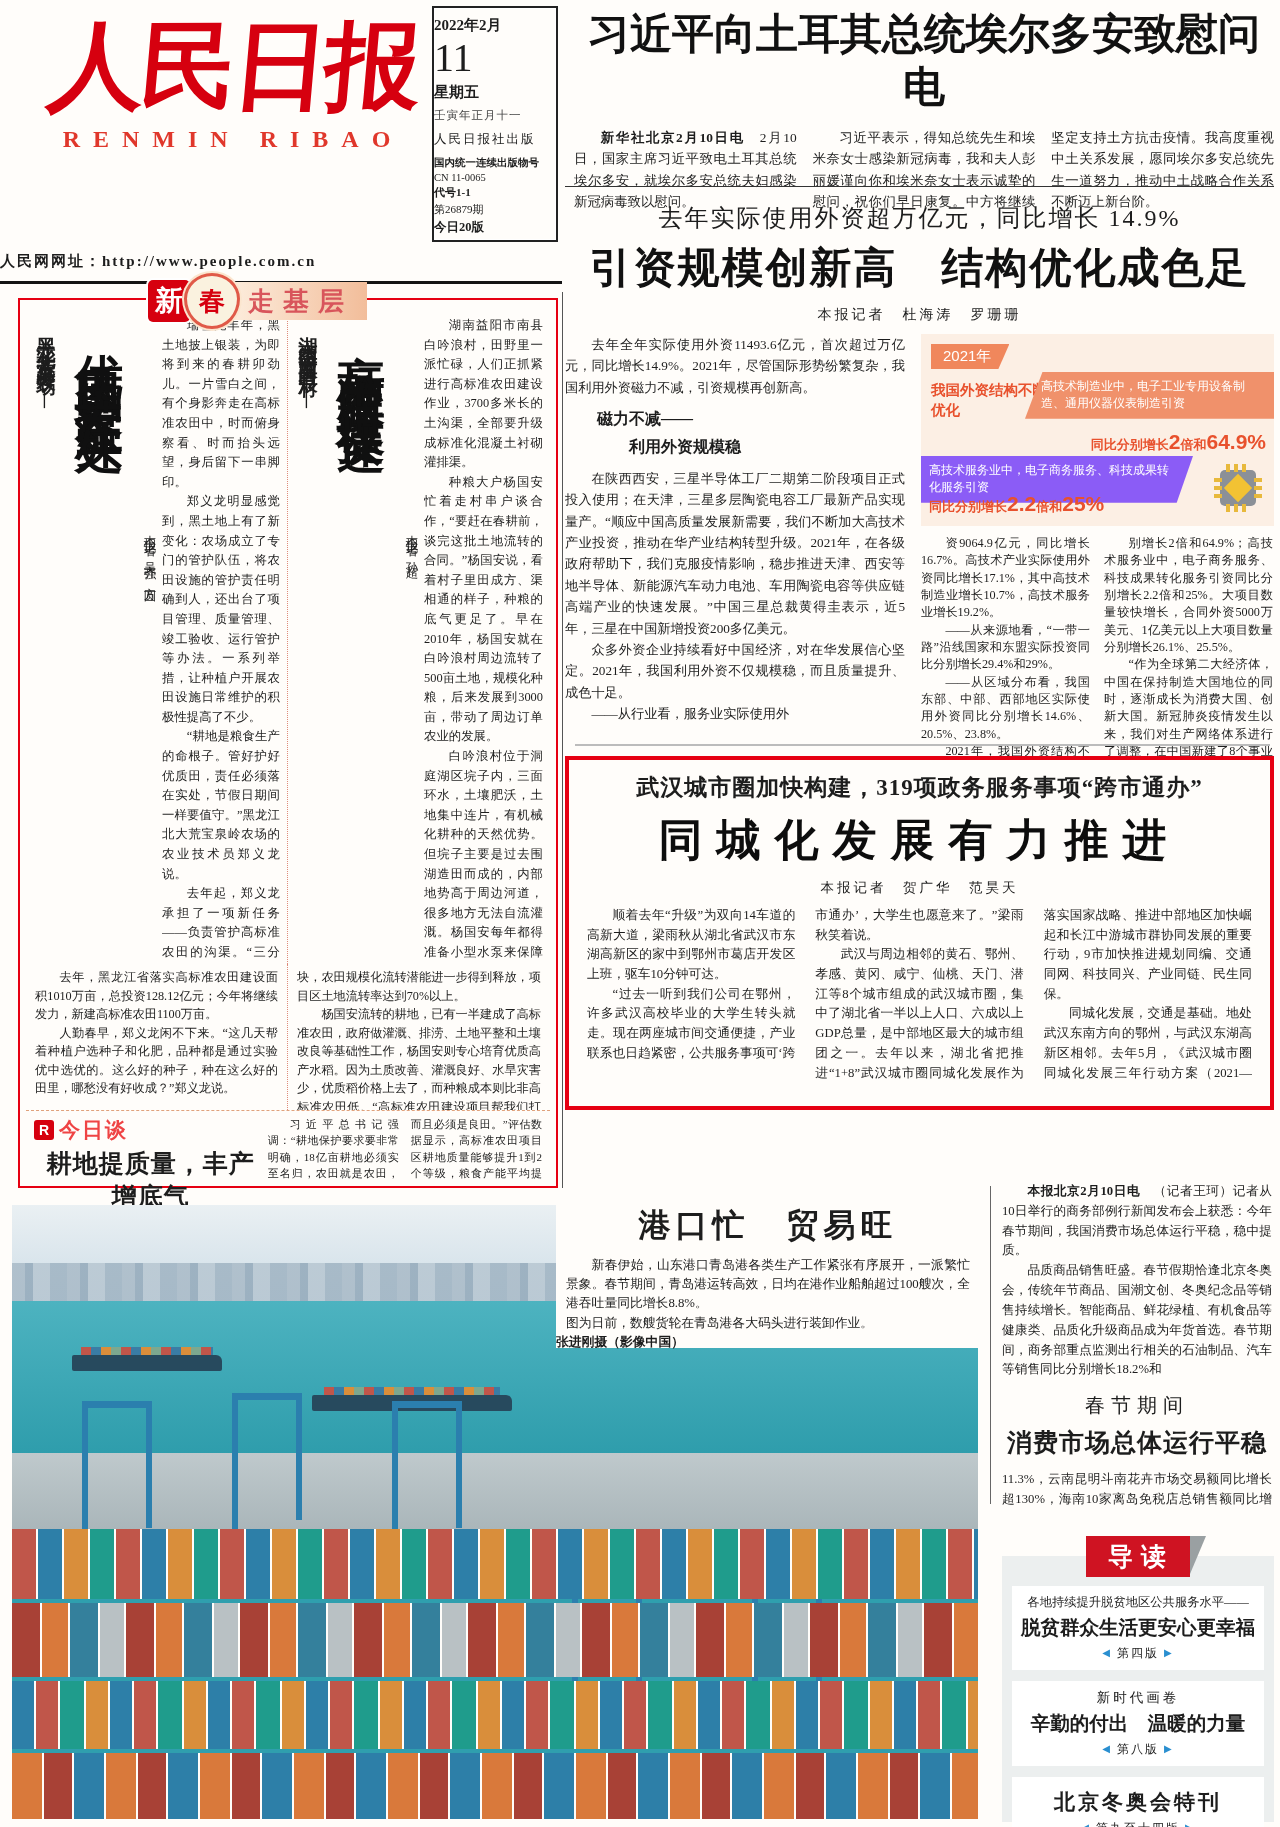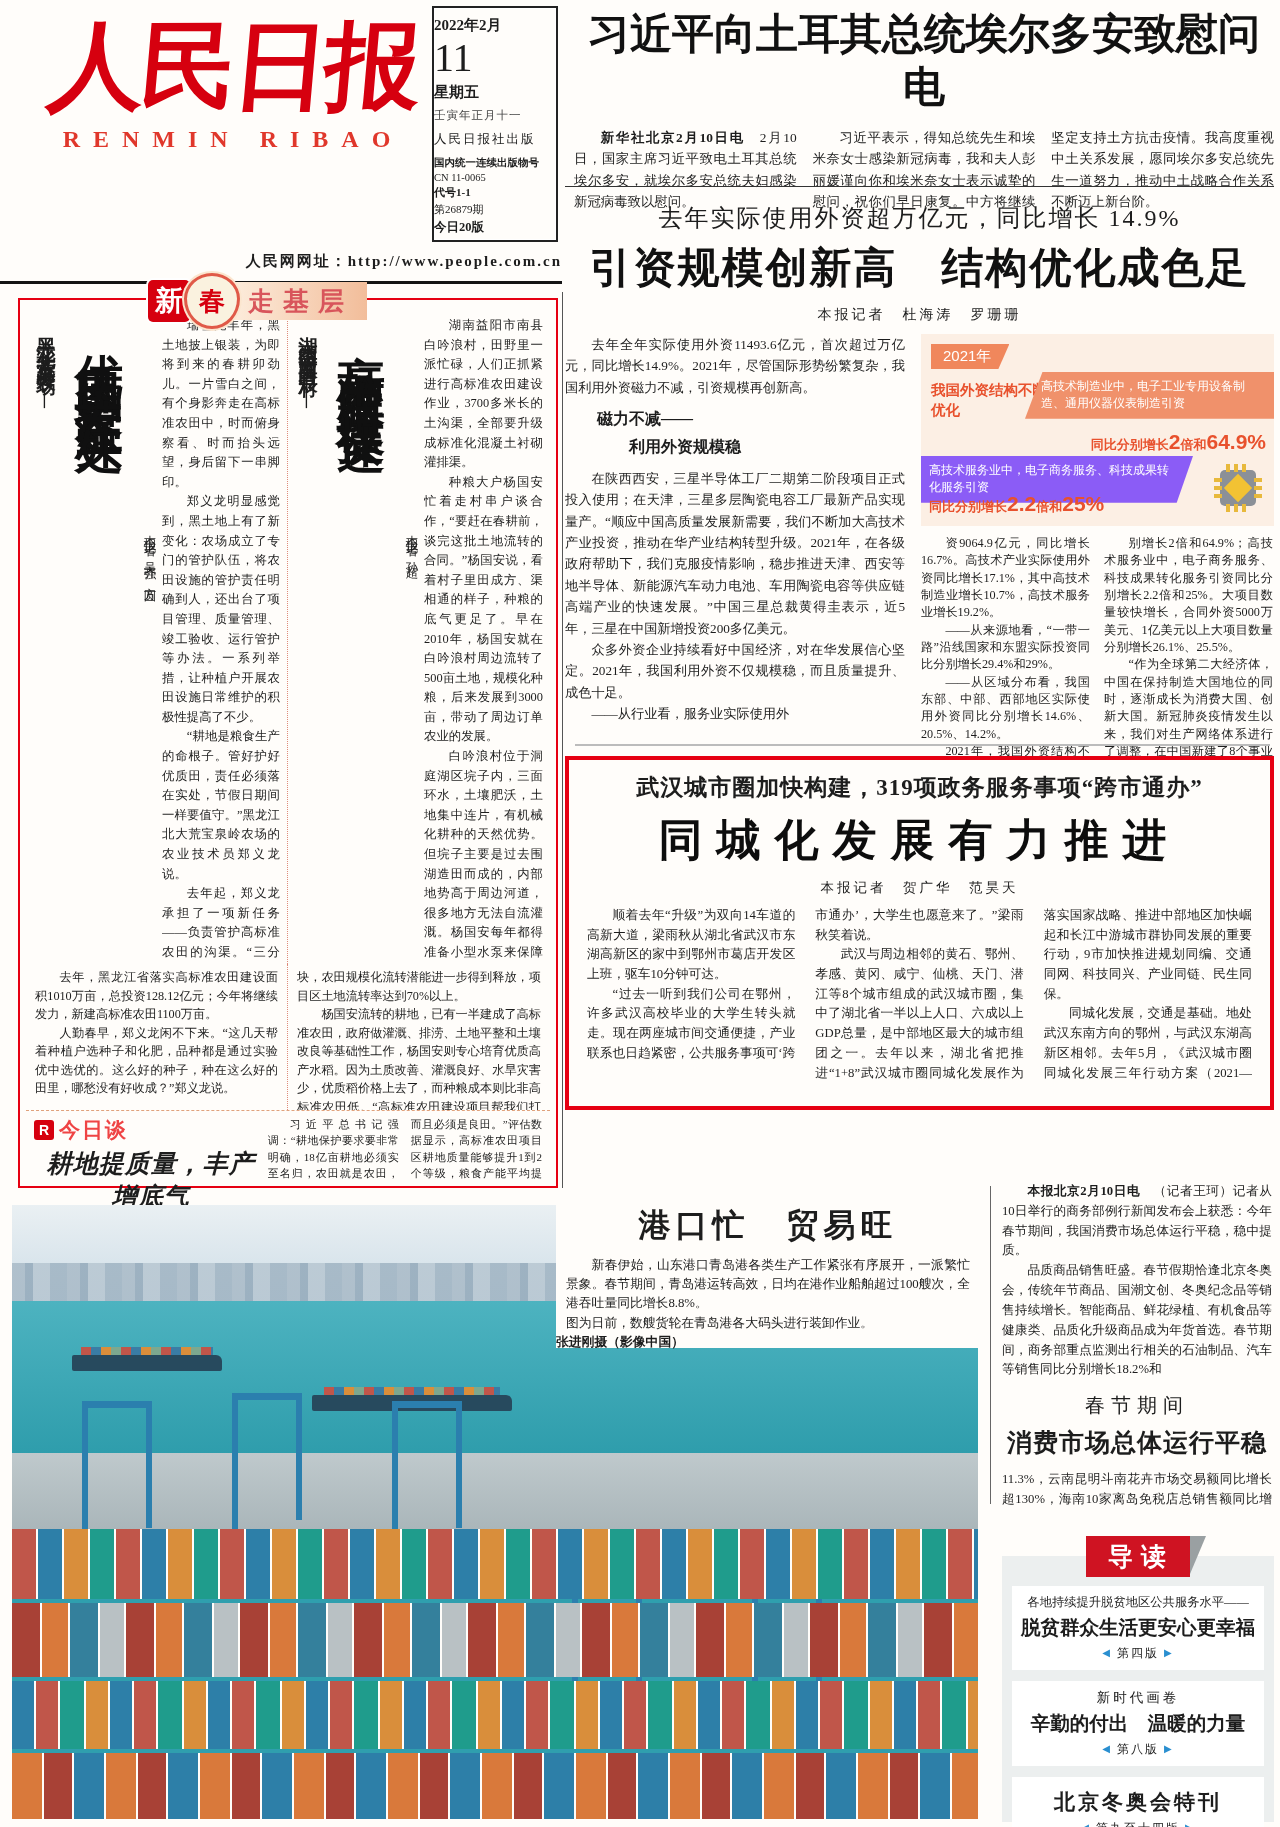--- a/index.html
+++ b/index.html
@@ -7,21 +7,21 @@
         overflow:hidden;font-family:"Liberation Serif","DejaVu Serif",serif;color:#1d1d1d;}
   .sans{font-family:"Liberation Sans","DejaVu Sans",sans-serif;}
   .abs{position:absolute;}
   .just{text-align:justify;}
   p.p{margin:0;text-indent:2em;}
   
   .logo-block{left:34px;top:2px;width:398px;text-align:center;}
   .logo{font-size:96px;line-height:1.35;font-weight:bold;color:#d6000f;letter-spacing:-4px;
         transform:skewX(-5deg);white-space:nowrap;}
   .logo-latin{color:#e0372b;font-size:24px;letter-spacing:13px;font-weight:bold;margin-top:-6px;}
-  .website{left:0;top:252px;width:562px;text-align:right;font-size:15px;font-weight:bold;letter-spacing:2px;}
+  .website{left:0;top:252px;width:562px;text-align:left;font-size:15px;font-weight:bold;letter-spacing:2px;}
   .mast-rule{left:0;top:281px;width:562px;height:3px;background:#141414;}
   .datebox{left:432px;top:6px;width:126px;height:236px;border:2px solid #222;box-shadow:0 0 0 1px #fff inset;
            text-align:left;padding-top:8px;box-sizing:border-box;}
   .db-month{font-size:15px;font-weight:bold;}
   .db-day{font-size:40px;line-height:1.15;}
   .db-week{font-size:15px;font-weight:bold;margin-top:2px;}
   .db-lunar{font-size:11.5px;color:#444;margin-top:6px;letter-spacing:1px;}
   .db-pub{font-size:12.5px;margin-top:8px;letter-spacing:2px;}
   .db-serial-label{font-size:10.5px;font-weight:bold;margin-top:8px;}
   .db-serial{font-size:10.5px;margin-top:2px;}
@@ -85,21 +85,21 @@
   .bottom-a{border-right:1px dotted #dd8a7a;}
   
   .jrt{border-top:1px dashed #e0a27c;height:78px;display:flex;padding:5px 8px 0 8px;box-sizing:content-box;}
   .jrt-left{width:46%;}
   .jrt-label-row{display:flex;align-items:center;gap:5px;}
   .jrt-r{width:20px;height:20px;background:#d6000f;color:#fff;font-weight:bold;font-size:14px;display:flex;
          align-items:center;justify-content:center;border-radius:3px;font-family:"Liberation Sans",sans-serif;}
   .jrt-name{color:#ef4444;font-size:21px;font-weight:900;letter-spacing:2px;
             font-family:"Liberation Sans","DejaVu Sans",sans-serif;}
   .jrt-title{font-size:25px;font-weight:900;text-align:center;margin-top:3px;letter-spacing:1px;
-             font-family:"Liberation Sans","DejaVu Sans",sans-serif;font-style:italic;}
+             font-family:"Liberation Sans","DejaVu Sans",sans-serif;}
   .jrt-author{text-align:center;font-size:12px;letter-spacing:4px;margin-top:3px;}
   .jrt-right{flex:1;column-count:2;column-gap:12px;font-size:11px;line-height:1.48;overflow:hidden;height:76px;}
   
   .redbox{left:565px;top:756px;width:709px;height:354px;border:4px solid #e60012;box-sizing:border-box;
           background:#fffdfa;padding:8px 18px;}
   .rb-kicker{font-size:23px;font-weight:bold;text-align:center;margin-top:4px;letter-spacing:1px;}
   .rb-title{font-size:44px;font-weight:900;text-align:center;letter-spacing:14px;margin-top:8px;color:#0d0d0d;}
   .rb-byline{font-size:13.5px;text-align:center;margin:9px 0;letter-spacing:3px;}
   .rb-body{column-count:3;column-gap:20px;font-size:12.7px;line-height:1.55;height:196px;overflow:hidden;}
   
@@ -221,21 +221,21 @@
                 <rect x="24" y="42" width="4" height="8" fill="#e8b93c"></rect>
                 <rect x="32" y="42" width="4" height="8" fill="#e8b93c"></rect>
               <rect x="18" y="16" width="20" height="20" fill="#f2c233" transform="rotate(45 28 26)"></rect>
             </svg>
           </span>
         </div>
         <div class="fi-subrow">
           <div class="fi-midcol just">
             <p class="p">资9064.9亿元，同比增长16.7%。高技术产业实际使用外资同比增长17.1%，其中高技术制造业增长10.7%，高技术服务业增长19.2%。</p>
             <p class="p">——从来源地看，“一带一路”沿线国家和东盟实际投资同比分别增长29.4%和29%。</p>
-            <p class="p">——从区域分布看，我国东部、中部、西部地区实际使用外资同比分别增长14.6%、20.5%、14.2%。</p>
+            <p class="p">——从区域分布看，我国东部、中部、西部地区实际使用外资同比分别增长14.6%、20.5%、23.8%。</p>
             <p class="p">2021年，我国外资结构不断优化。高技术制造业中，电子工业专用设备制造、通用仪器仪表制造引资同比分</p>
           </div>
           <div class="fi-rightcol just">
             <p class="p">别增长2倍和64.9%；高技术服务业中，电子商务服务、科技成果转化服务引资同比分别增长2.2倍和25%。大项目数量较快增长，合同外资5000万美元、1亿美元以上大项目数量分别增长26.1%、25.5%。</p>
             <p class="p">“作为全球第二大经济体，中国在保持制造大国地位的同时，逐渐成长为消费大国、创新大国。新冠肺炎疫情发生以来，我们对生产网络体系进行了调整，在中国新建了8个事业基地，冷链设备生产、销售等更多业务板块转移至中国。”</p>
 
           </div>
         </div>
       </div>
     </div>

